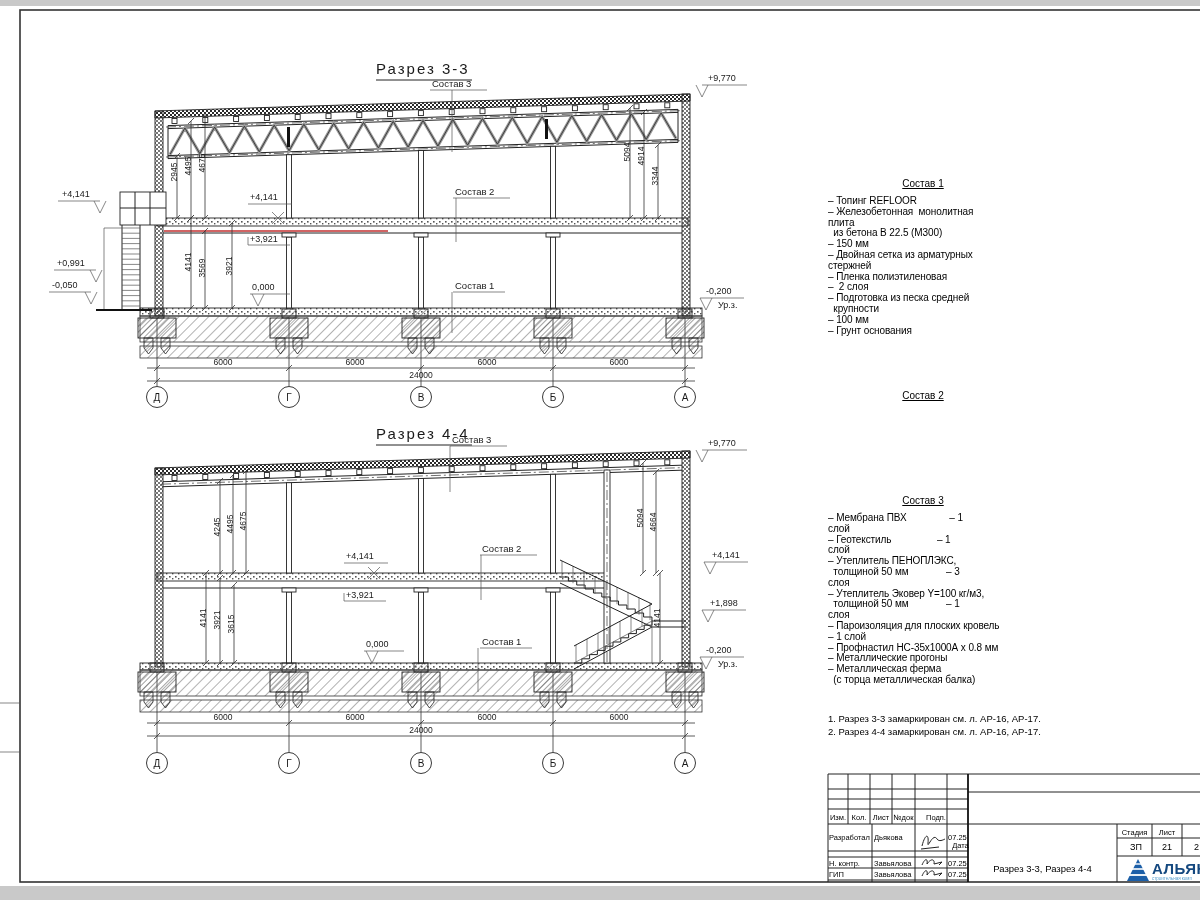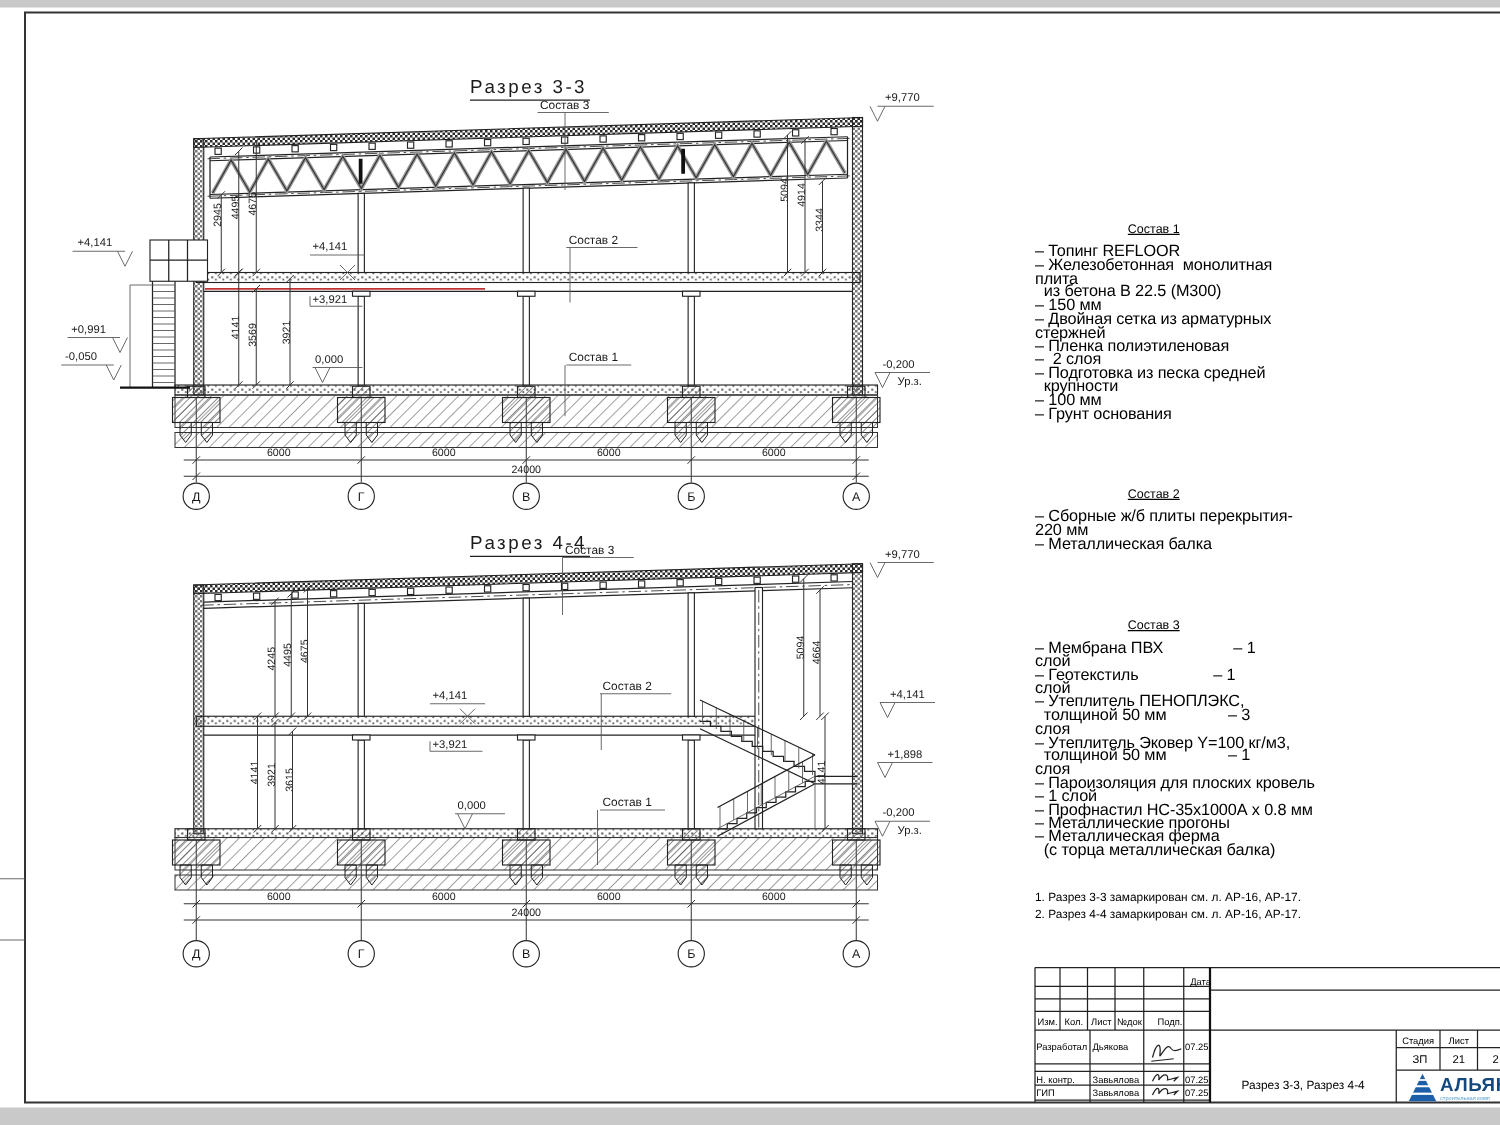--- a/index.html
+++ b/index.html
@@ -18,21 +18,21 @@
   .thin{stroke:#555;stroke-width:.7;fill:none;}
   .dim{stroke:#333;stroke-width:.8;fill:none;}
   .frame{stroke:#333;stroke-width:1.6;fill:none;}
   .redln{stroke:#c23030;stroke-width:1.4;}
   .dash{stroke:#333;stroke-width:.7;fill:none;stroke-dasharray:10 3 2 3;}
   .trussOuter{fill:none;stroke:#9a9a9a;stroke-width:3;}
   .trussInner{fill:none;stroke:#333;stroke-width:.9;}
   .white{fill:#fff;stroke:#222;stroke-width:.9;}
   .sostav{position:absolute;left:828px;width:190px;}
   .sostav-title{text-align:center;font-size:10px;text-decoration:underline;margin-bottom:7px;}
-  .sostav-body{font-size:13px;line-height:10.8px;white-space:pre;letter-spacing:-.1px;}
+  .sostav-body{font-size:10px;line-height:10.8px;white-space:pre;letter-spacing:-.1px;}
   .sostav-body div{white-space:pre;}
   .notes{position:absolute;left:828px;top:713px;font-size:9.5px;line-height:12.5px;white-space:pre;}
   .tbt{position:absolute;font-size:7.5px;line-height:9px;}
   .tbv{position:absolute;font-size:9px;line-height:10px;}
   .brand{position:absolute;left:1152px;top:860px;font-size:15px;font-weight:bold;
          color:#14487f;letter-spacing:.5px;white-space:nowrap;}
   .brandsub{position:absolute;left:1152px;top:876px;font-size:4.5px;color:#5aa0d0;white-space:nowrap;}
   .ctr{text-align:center;}
 </style>
 </head>
@@ -569,36 +569,35 @@
       <line x1="657" y1="576" x2="663" y2="570" class="dim"></line>
       <line x1="657" y1="666" x2="663" y2="660" class="dim"></line>
     </svg>
 
   <div class="sostav" style="top:178px">
     <div class="sostav-title">Состав 1</div>
     <div class="sostav-body"><div>– Топинг REFLOOR</div><div>– Железобетонная  монолитная</div><div>плита</div><div>  из бетона В 22.5 (М300)</div><div>– 150 мм</div><div>– Двойная сетка из арматурных</div><div>стержней</div><div>– Пленка полиэтиленовая</div><div>–  2 слоя</div><div>– Подготовка из песка средней</div><div>  крупности</div><div>– 100 мм</div><div>– Грунт основания</div></div>
   </div>
   <div class="sostav" style="top:390px">
     <div class="sostav-title">Состав 2</div>
-    <div class="sostav-body"><div>– Сборные ж/б плиты перекрытия-</div><div>220 мм</div><div>– Металлическая балка</div></div>
   </div>
   <div class="sostav" style="top:495px">
     <div class="sostav-title">Состав 3</div>
     <div class="sostav-body"><div>– Мембрана ПВХ                – 1</div><div>слой</div><div>– Геотекстиль                 – 1</div><div>слой</div><div>– Утеплитель ПЕНОПЛЭКС,</div><div>  толщиной 50 мм              – 3</div><div>слоя</div><div>– Утеплитель Эковер Y=100 кг/м3,</div><div>  толщиной 50 мм              – 1</div><div>слоя</div><div>– Пароизоляция для плоских кровель</div><div>– 1 слой</div><div>– Профнастил НС-35х1000А х 0.8 мм</div><div>– Металлические прогоны</div><div>– Металлическая ферма</div><div>  (с торца металлическая балка)</div></div>
   </div>
 
   <div class="notes"><div>1. Разрез 3-3 замаркирован см. л. АР-16, АР-17.</div><div>2. Разрез 4-4 замаркирован см. л. АР-16, АР-17.</div></div>
 
   <div>
     <div class="tbt ctr" style="left:828px;top:813px;width:20px">Изм.</div>
     <div class="tbt ctr" style="left:848px;top:813px;width:22px">Кол.</div>
     <div class="tbt ctr" style="left:870px;top:813px;width:22px">Лист</div>
     <div class="tbt ctr" style="left:892px;top:813px;width:23px">№док</div>
     <div class="tbt ctr" style="left:915px;top:813px;width:42px">Подп.</div>
-    <div class="tbt ctr" style="left:947px;top:781px;width:27px">Дата</div>
+    <div class="tbt ctr" style="left:947px;top:841px;width:27px">Дата</div>
 
     <div class="tbt" style="left:829px;top:833px">Разработал</div>
     <div class="tbt" style="left:874px;top:833px">Дьякова</div>
     <div class="tbt" style="left:948px;top:833px">07.25</div>
     <div class="tbt" style="left:829px;top:859px">Н. контр.</div>
     <div class="tbt" style="left:874px;top:859px">Завьялова</div>
     <div class="tbt" style="left:948px;top:859px">07.25</div>
     <div class="tbt" style="left:829px;top:870px">ГИП</div>
     <div class="tbt" style="left:874px;top:870px">Завьялова</div>
     <div class="tbt" style="left:948px;top:870px">07.25</div>

